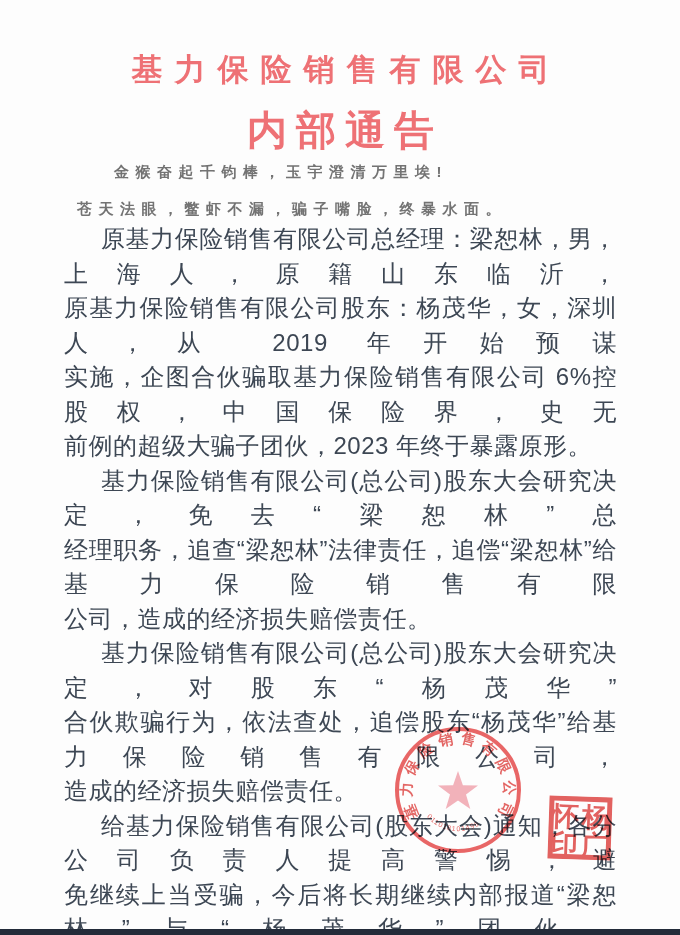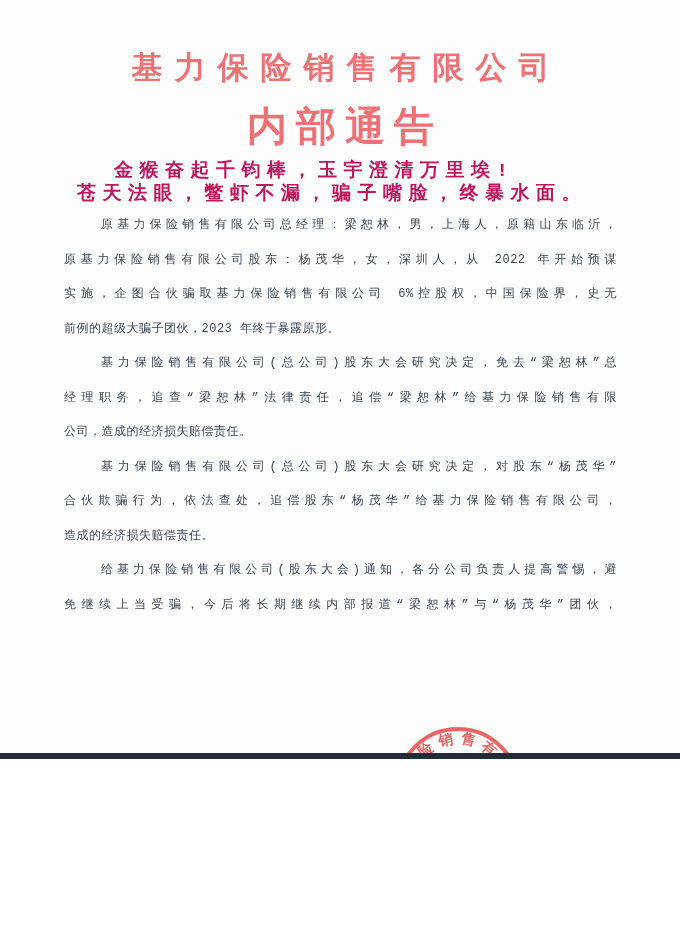--- a/index.html
+++ b/index.html
@@ -1,39 +1,39 @@
 <!DOCTYPE html>
 <html><head>
 <meta charset="utf-8">
 <style>
   html,body{margin:0;padding:0;background:#ffffff;}
   .page{
-    position:relative;width:680px;height:759px;overflow:hidden;
+    position:relative;width:680px;height:935px;overflow:hidden;
     background:#fdfdfd;
-    font-family:Liberation Mono, monospace;
+    font-family:Liberation Sans, sans-serif;
   }
   .content{position:absolute;left:64px;top:0;width:553px;}
   .title{
     padding-top:50px;line-height:40px;font-size:31px;font-weight:bold;
     color:#ee7175;text-align:center;letter-spacing:12px;text-indent:12px;
     white-space:nowrap;
   }
   .subtitle{
     margin-top:22px;line-height:36px;font-size:40px;font-weight:bold;
     color:#ee7175;text-align:center;letter-spacing:9px;text-indent:9px;
   }
   .slogan{
-    font-size:19px;font-weight:bold;color:#be185d;line-height:23px;
+    font-size:15px;font-weight:bold;color:#737373;line-height:23px;
     letter-spacing:6.5px;white-space:nowrap;
   }
   .s1{margin-top:12px;padding-left:50px;}
-  .s2{padding-left:13px;}
+  .s2{margin-top:14px;padding-left:13px;}
   .body{margin-top:2px;}
   .bl{
-    font-size:12px;line-height:34.5px;color:#3d4754;letter-spacing:.5px;
+    font-size:24px;line-height:34.5px;color:#3d4754;letter-spacing:.5px;
     text-align:justify;text-align-last:justify;
   }
   .bl.end{text-align-last:left;}
   .bl.indent{text-indent:37px;}
   .seal{position:absolute;mix-blend-mode:multiply;opacity:.88;}
   .round-seal{left:388px;top:720px;}
   .square-seal{left:548px;top:796px;transform:rotate(2deg);}
   .bottom-bar{
     position:absolute;left:0;right:0;bottom:0;height:6px;background:#232b39;
   }
@@ -43,21 +43,21 @@
 
 <div class="page">
   <div class="content">
     <div class="title">基力保险销售有限公司</div>
     <div class="subtitle">内部通告</div>
     <div class="slogan s1">金猴奋起千钧棒，玉宇澄清万里埃!</div>
     <div class="slogan s2">苍天法眼，鳖虾不漏，骗子嘴脸，终暴水面。</div>
 
     <div class="body">
       <div class="bl indent">原基力保险销售有限公司总经理：梁恕林，男，上海人，原籍山东临沂，</div>
-      <div class="bl">原基力保险销售有限公司股东：杨茂华，女，深圳人，从 2022 年开始预谋</div>
+      <div class="bl">原基力保险销售有限公司股东：杨茂华，女，深圳人，从 2019 年开始预谋</div>
       <div class="bl">实施，企图合伙骗取基力保险销售有限公司 6%控股权，中国保险界，史无</div>
       <div class="bl end">前例的超级大骗子团伙，2023 年终于暴露原形。</div>
       <div class="bl indent">基力保险销售有限公司(总公司)股东大会研究决定，免去“梁恕林”总</div>
       <div class="bl">经理职务，追查“梁恕林”法律责任，追偿“梁恕林”给基力保险销售有限</div>
       <div class="bl end">公司，造成的经济损失赔偿责任。</div>
       <div class="bl indent">基力保险销售有限公司(总公司)股东大会研究决定，对股东“杨茂华”</div>
       <div class="bl">合伙欺骗行为，依法查处，追偿股东“杨茂华”给基力保险销售有限公司，</div>
       <div class="bl end">造成的经济损失赔偿责任。</div>
       <div class="bl indent">给基力保险销售有限公司(股东大会)通知，各分公司负责人提高警惕，避</div>
       <div class="bl">免继续上当受骗，今后将长期继续内部报道“梁恕林”与“杨茂华”团伙，</div>

